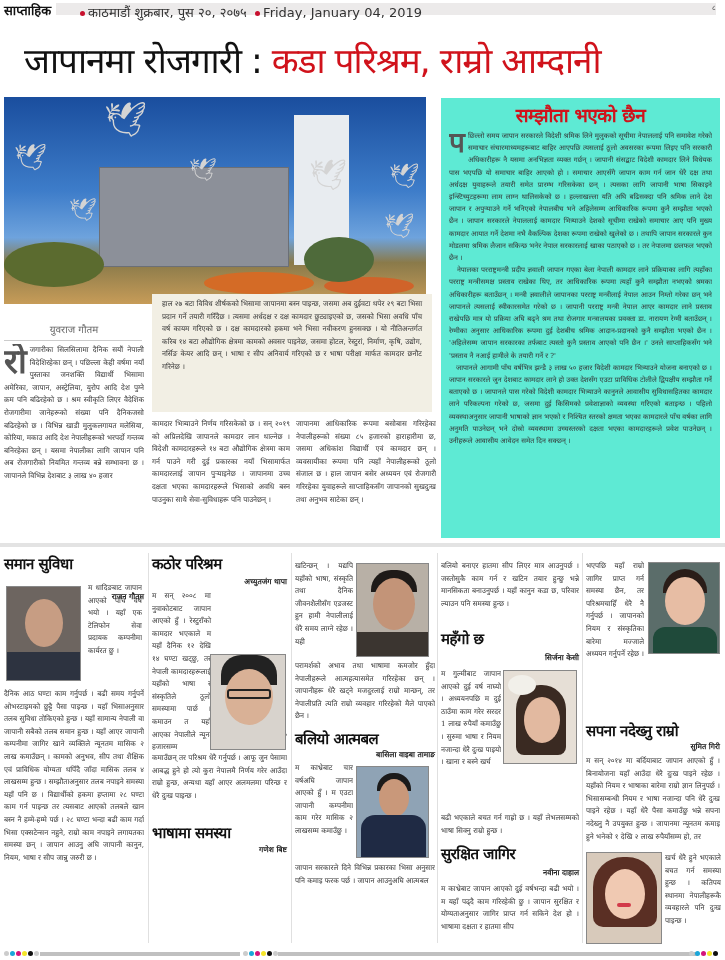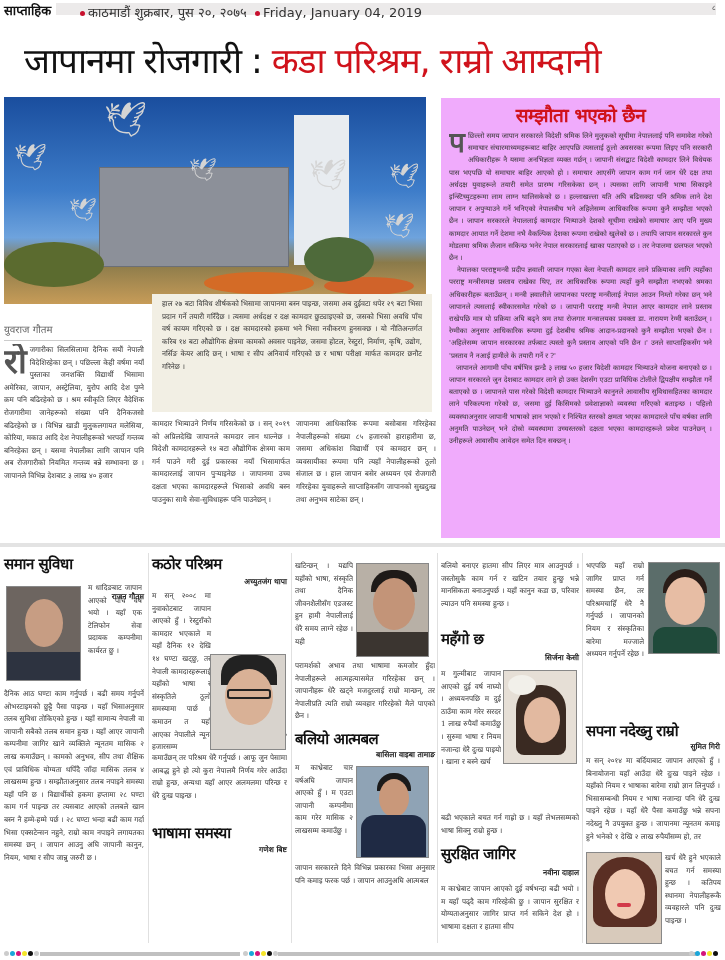--- a/index.html
+++ b/index.html
@@ -16,24 +16,24 @@
 .hl-sep{color:#111;margin:0 10px}
 .hl-red{color:#d0121b}
 .photo{left:4px;top:97px;width:422px;height:207px;overflow:hidden;background:linear-gradient(#1a4e9e 0%,#3d7cc9 45%,#6ea3dd 68%,#8a7a4a 80%,#c79c58 100%)}
 .bld{position:absolute;background:#8c9099;border:1px solid #6b6f76}
 .bldw{position:absolute;background:#e8ecf0}
 .tree{position:absolute;border-radius:50%}
 .bird{position:absolute;color:#d4d4d4;font-size:18px}
 .visabox{left:152px;top:294px;width:280px;height:118px;background:#f2efe4;padding:4px 10px}
 .visatitle{font-size:19px;color:#111;text-align:center;font-weight:bold;letter-spacing:-0.5px}
 .body{font-family:"DejaVu Serif",serif;font-size:7.2px;line-height:12.6px;color:#333;text-align:justify}
-.sidebox{left:441px;top:98px;width:279px;height:440px;background:#f0abfc;padding:4px 8px}
+.sidebox{left:441px;top:98px;width:279px;height:440px;background:#5eead4;padding:4px 8px}
 .sidetitle{font-size:19px;color:#d0121b;text-align:center;font-weight:bold;letter-spacing:-0.5px;margin-bottom:2px}
 .dropcap{float:left;font-size:28px;line-height:26px;color:#555;margin-right:3px;font-weight:bold}
-.byline-big{left:4px;top:322px;width:140px;font-size:10px;color:#666;text-align:left}
+.byline-big{left:4px;top:322px;width:140px;font-size:10px;color:#666;text-align:center}
 .byrule{left:4px;top:340px;width:138px;height:1px;background:#ccc}
 .col{position:absolute}
 .divider{left:0;top:543px;width:725px;height:4px;background:#e3e3e3}
 .vline{position:absolute;width:1px;background:#e0e0e0}
 .sechead{font-size:15px;color:#111;font-weight:bold;letter-spacing:-0.5px}
 .author{font-size:7.5px;font-weight:bold;color:#222;text-align:right}
 .portrait{position:absolute;border:1px solid #888;overflow:hidden}
 .face{position:absolute;border-radius:50%}
 .bottombar{left:0;top:951px;width:725px;height:6px}
 .regbar{position:absolute;top:1px;height:4px;background:#c0c0c0}

